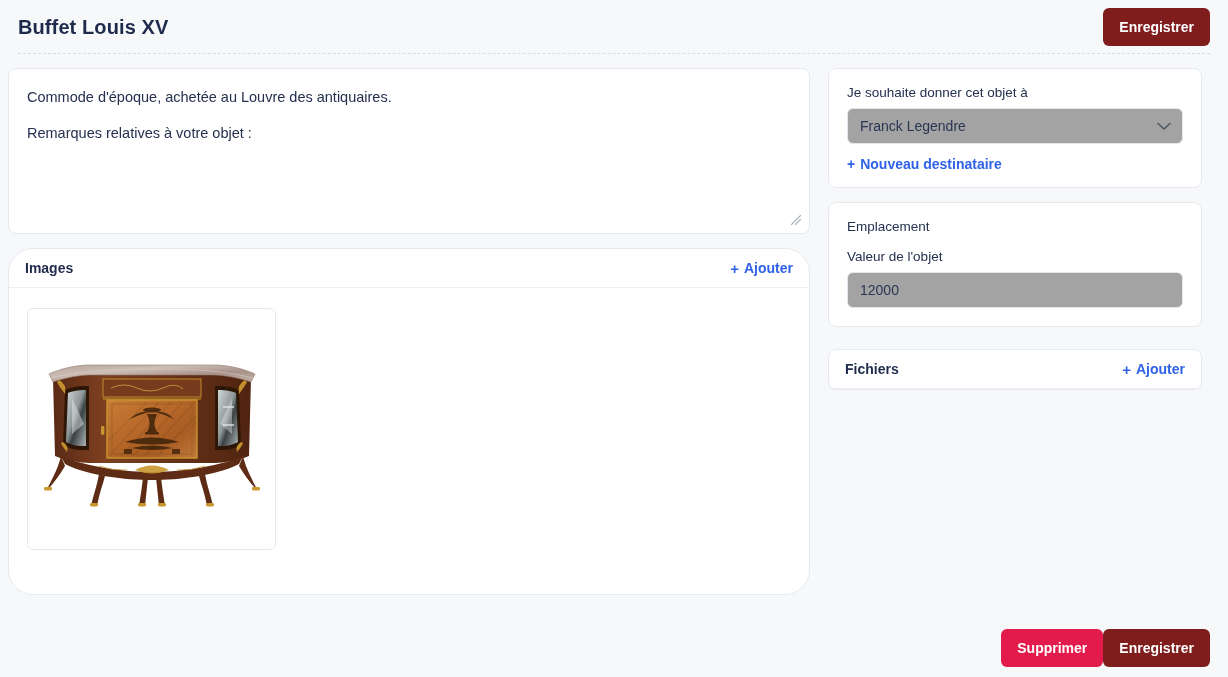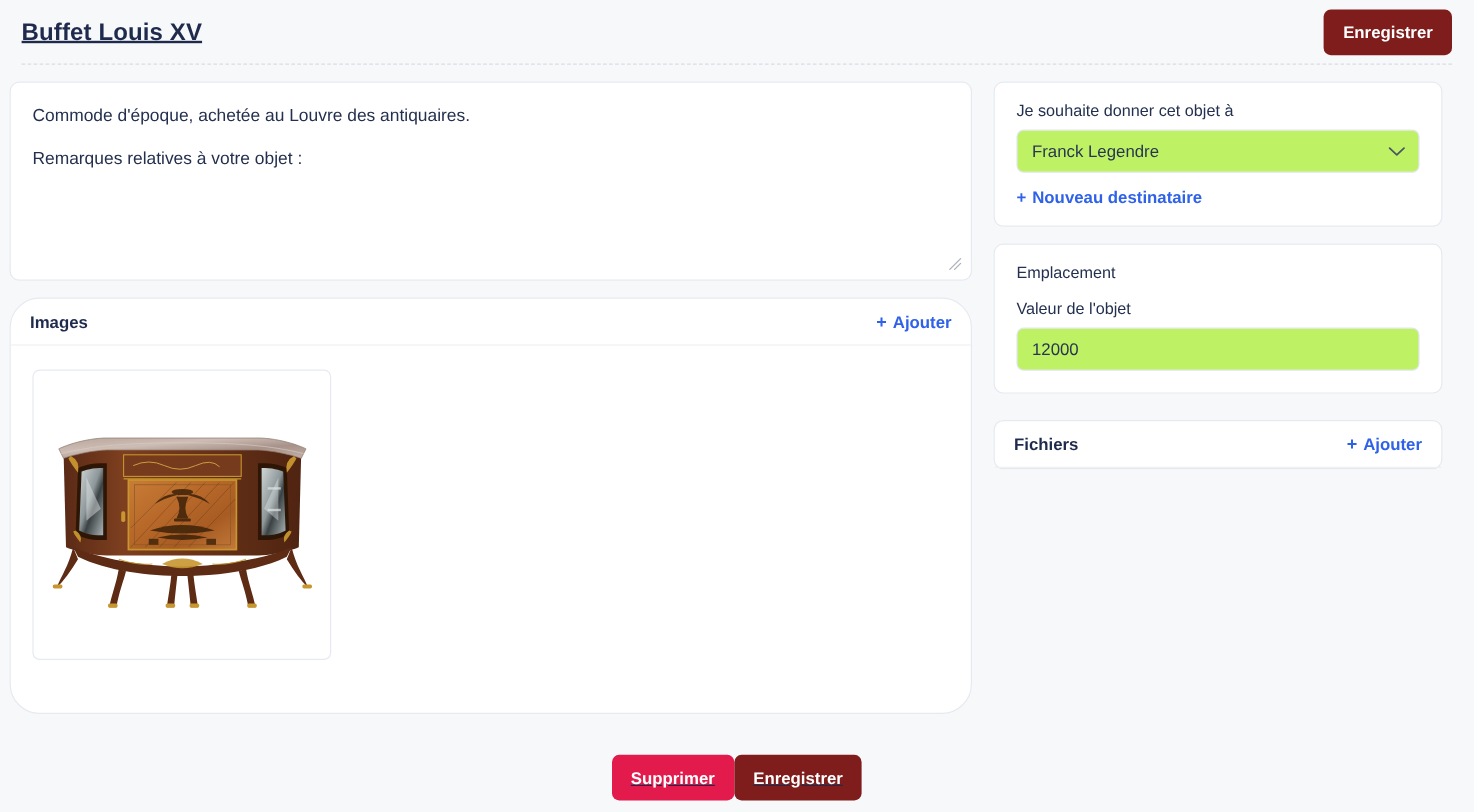--- a/index.html
+++ b/index.html
@@ -19,21 +19,20 @@
     display: flex;
     align-items: center;
     justify-content: space-between;
     padding: 0 18px 0 18px;
   }
   .page-title {
     font-size: 20px;
     font-weight: bold;
     color: #1f2b4d;
     letter-spacing: .1px;
-    text-decoration: underline;
   }
   .header-divider {
     position: absolute;
     left: 18px; right: 18px;
     bottom: 0;
     height: 0;
     border-bottom: 1px dashed #d7dce5;
   }
 
   
@@ -131,21 +130,21 @@
     font-weight: normal;
     color: #23304f;
     margin-bottom: 8px;
   }
   .field-label.spaced { margin-top: 15px; }
   .input-box {
     position: relative;
     height: 36px;
     border: 1px solid #e2e6ee;
     border-radius: 6px;
-    background: #bef264;
+    background: #a3a3a3;
     display: flex;
     align-items: center;
     padding: 0 12px;
     font-size: 14px;
     color: #2a3553;
   }
   .input-box .chev {
     position: absolute;
     right: 11px; top: 50%;
     transform: translateY(-50%);
@@ -181,23 +180,22 @@
     padding-left: 5px;
   }
   .icon-btn { cursor: pointer; display: flex; align-items: center; }
 
   
   .page-footer {
     position: absolute;
     left: 0; right: 0; bottom: 10px;
     display: flex;
     align-items: center;
-    justify-content: center;
+    justify-content: flex-end;
     padding: 0 18px;
-    text-decoration: underline;
   }
 </style>
 </head>
 <body>
 
 <div class="page-header">
   <div class="page-title">Buffet Louis XV</div>
   <button class="btn btn-save">Enregistrer</button>
   <div class="header-divider"></div>
 </div>

